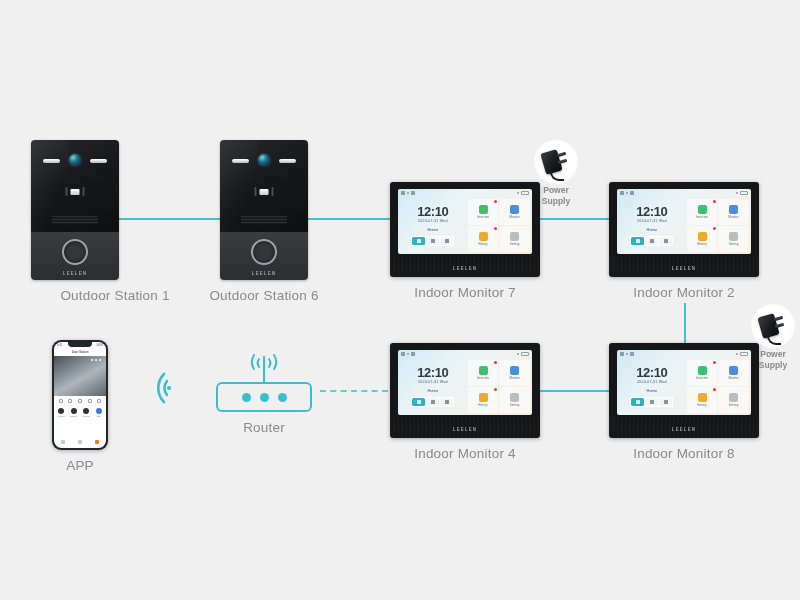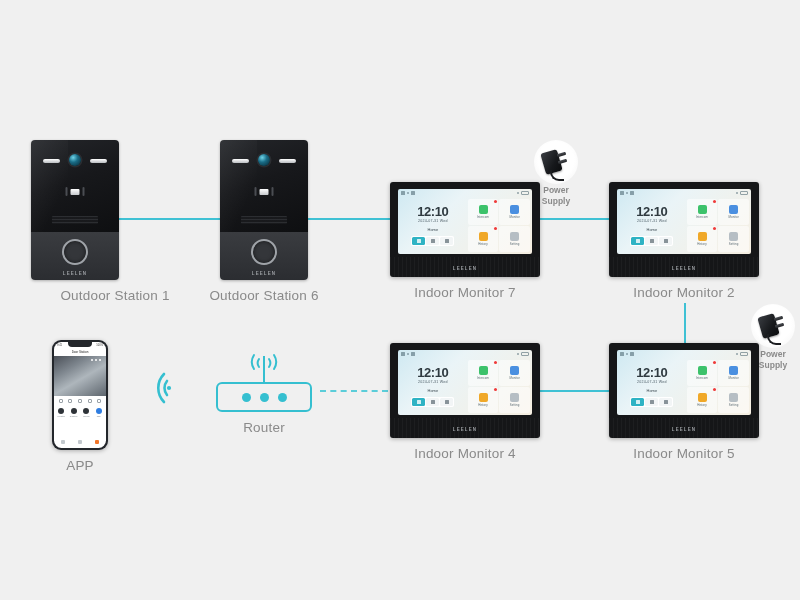--- a/index.html
+++ b/index.html
@@ -464,21 +464,21 @@
       <span class="lb">Setting</span>
     </div>
               </div>
     </div>
           </div>
       </div>
       <div class="idm-chin">
         <div class="brand">LEELEN</div>
       </div>
     </div>
-    <div class="caption" style="top:103px;">Indoor Monitor 5</div>
+    <div class="caption" style="top:103px;">Indoor Monitor 8</div>
   </div>
 
   <div class="node psu" style="left:534px; top:140px;">
     <div class="psu-circle">
       <div class="psu-body"></div>
       <div class="psu-pin p1"></div>
       <div class="psu-pin p2"></div>
       <div class="psu-cord"></div>
     </div>
     <div class="psu-label">Power Supply</div>

